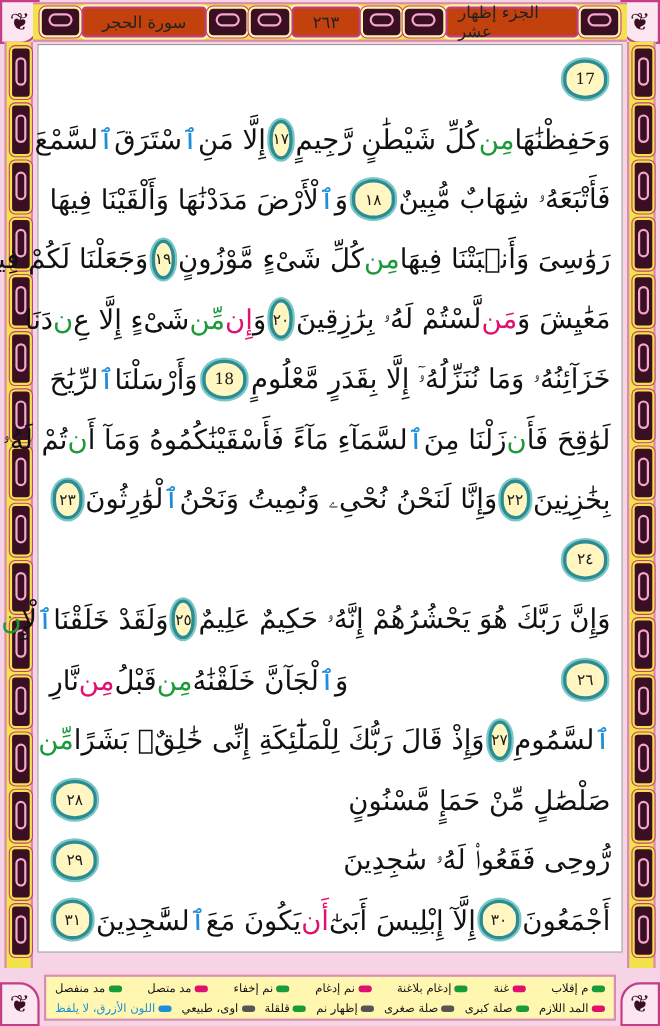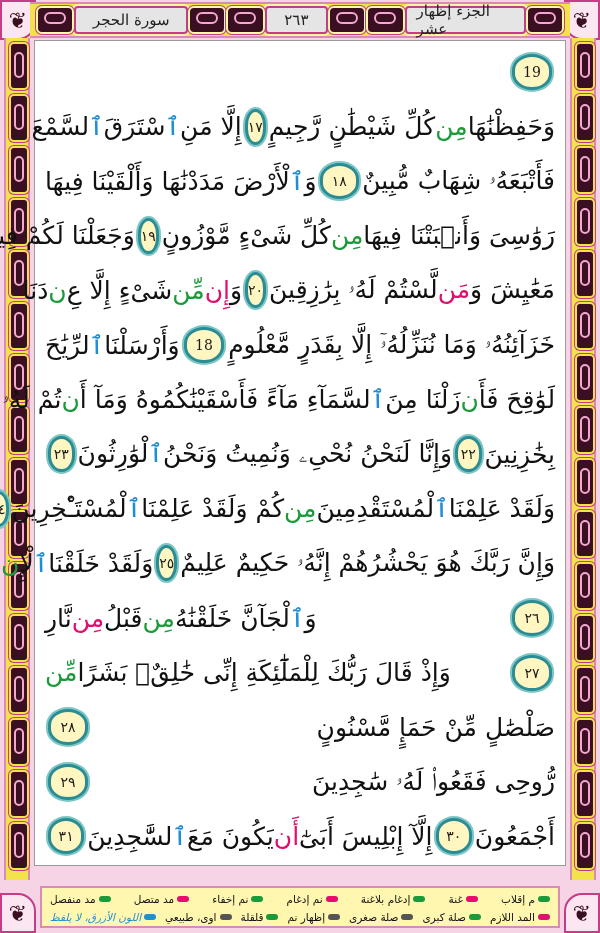--- a/index.html
+++ b/index.html
@@ -15,21 +15,21 @@
   .side-band.left { left:4px; }
   .side-band.right { right:4px; }
   .side-tile { position:absolute; left:3px; width:16px; height:44px; background:#3a0f22; border:2px solid #f2e34a;
     border-radius:5px; box-shadow:0 0 0 1px #c43d86; }
   .side-tile::after { content:""; position:absolute; left:3px; top:8px; width:10px; height:26px; border:2px solid #f4a8d0; border-radius:6px; box-sizing:border-box; }
 
   .top-band { position:absolute; left:30px; right:30px; top:2px; height:36px; background:#f2e34a;
     border-top:2px solid #d98bb5; border-bottom:2px solid #d98bb5; box-sizing:border-box; display:flex; align-items:center; justify-content:space-between; padding:0 6px; }
   .top-tile { width:38px; height:24px; background:#3a0f22; border:2px solid #fff7a8; border-radius:6px; position:relative; box-shadow:0 0 0 1px #c43d86; }
   .top-tile::after { content:""; position:absolute; left:6px; top:4px; width:22px; height:12px; border:2px solid #f4a8d0; border-radius:8px; box-sizing:border-box; }
-  .cartouche { height:24px; background:#e5e5e5; border:2px solid #c43d86; border-radius:4px; display:flex; align-items:center; justify-content:center;
+  .cartouche { height:24px; background:#c2410c; border:2px solid #c43d86; border-radius:4px; display:flex; align-items:center; justify-content:center;
     font-family:"DejaVu Serif", serif; color:#222; font-size:15px; padding:0 10px; box-shadow:0 0 0 2px #fff7a8; }
   .cartouche.surah { width:100px; }
   .cartouche.juz { width:108px; }
   .cartouche.page { width:44px; font-size:15px; }
 
   .corner { position:absolute; width:36px; height:40px; background:#fbe6f1; border:2px solid #c43d86; box-sizing:border-box; display:flex; align-items:center; justify-content:center; color:#3a0f22; font-size:22px; }
   .corner.tl { left:0; top:0; border-radius:0 0 18px 0; }
   .corner.tr { right:0; top:0; border-radius:0 0 0 18px; }
   .corner.bl { left:0; bottom:0; border-radius:0 18px 0 0; }
   .corner.br { right:0; bottom:0; border-radius:18px 0 0 0; }
@@ -107,21 +107,21 @@
     <div class="side-tile" style="top: 524px;"></div>
     <div class="side-tile" style="top: 576px;"></div>
     <div class="side-tile" style="top: 628px;"></div>
     <div class="side-tile" style="top: 680px;"></div>
     <div class="side-tile" style="top: 732px;"></div>
     <div class="side-tile" style="top: 784px;"></div>
   </div>
 
 <div class="panel" id="panel">
     <div class="line" style="top: 4px;">
-      <span class="ayah">19</span>
+      <span class="ayah">17</span>
     </div>
     <div class="line" style="top: 58.6px;">
       <span><span class="seg">وَحَفِظْنَٰهَا </span><span class="seg c-green">مِن</span><span class="seg"> كُلِّ شَيْطَٰنٍ رَّجِيمٍ</span></span>
       <span class="ayah">١٧</span>
       <span><span class="seg">إِلَّا مَنِ </span><span class="seg c-blue">ٱ</span><span class="seg">سْتَرَقَ </span><span class="seg c-blue">ٱ</span><span class="seg">لسَّمْعَ</span></span>
     </div>
     <div class="line" style="top: 113.2px;">
       <span><span class="seg">فَأَتْبَعَهُۥ شِهَابٌ مُّبِينٌ</span></span>
       <span class="ayah">١٨</span>
       <span><span class="seg">وَ</span><span class="seg c-blue">ٱ</span><span class="seg">لْأَرْضَ مَدَدْنَٰهَا وَأَلْقَيْنَا فِيهَا</span></span>
@@ -144,33 +144,33 @@
     <div class="line" style="top: 331.6px;">
       <span><span class="seg">لَوَٰقِحَ فَأَ</span><span class="seg c-green">ن</span><span class="seg">زَلْنَا مِنَ </span><span class="seg c-blue">ٱ</span><span class="seg">لسَّمَآءِ مَآءً فَأَسْقَيْنَٰكُمُوهُ وَمَآ أَ</span><span class="seg c-green">ن</span><span class="seg">تُمْ لَهُۥ</span></span>
     </div>
     <div class="line" style="top: 386.2px;">
       <span><span class="seg">بِخَٰزِنِينَ</span></span>
       <span class="ayah">٢٢</span>
       <span><span class="seg">وَإِنَّا لَنَحْنُ نُحْىِۦ وَنُمِيتُ وَنَحْنُ </span><span class="seg c-blue">ٱ</span><span class="seg">لْوَٰرِثُونَ</span></span>
       <span class="ayah">٢٣</span>
     </div>
     <div class="line" style="top: 440.8px;">
-      <span><span class="seg">وَلَقَدْ عَلِمْنَا </span><span class="seg c-blue">ٱ</span><span class="seg">لْمُسْتَقْدِمِينَ </span><span class="seg c-green">مِن</span><span class="seg">كُمْ وَلَقَدْ عَلِمْنَا </span><span class="seg c-blue">ٱ</span><span class="seg">لْمُسْتَـْٔخِرِينَ</span></span>
       <span class="ayah">٢٤</span>
     </div>
     <div class="line" style="top: 495.4px;">
       <span><span class="seg">وَإِنَّ رَبَّكَ هُوَ يَحْشُرُهُمْ إِنَّهُۥ حَكِيمٌ عَلِيمٌ</span></span>
       <span class="ayah">٢٥</span>
       <span><span class="seg">وَلَقَدْ خَلَقْنَا </span><span class="seg c-blue">ٱ</span><span class="seg">لْإِ</span><span class="seg c-green">ن</span><span class="seg">سَٰنَ</span></span>
     </div>
     <div class="line" style="top: 550px;">
       <span class="ayah">٢٦</span>
       <span><span class="seg">وَ</span><span class="seg c-blue">ٱ</span><span class="seg">لْجَآنَّ خَلَقْنَٰهُ </span><span class="seg c-green">مِن</span><span class="seg"> قَبْلُ </span><span class="seg c-red">مِن</span><span class="seg"> نَّارِ</span></span>
     </div>
     <div class="line" style="top: 604.6px;">
+      <span><span class="seg c-blue">ٱ</span><span class="seg">لسَّمُومِ</span></span>
       <span class="ayah">٢٧</span>
       <span><span class="seg">وَإِذْ قَالَ رَبُّكَ لِلْمَلَٰٓئِكَةِ إِنِّى خَٰلِقٌۢ بَشَرًا </span><span class="seg c-green">مِّن</span></span>
     </div>
     <div class="line" style="top: 659.2px;">
       <span><span class="seg">صَلْصَٰلٍ مِّنْ حَمَإٍ مَّسْنُونٍ</span></span>
       <span class="ayah">٢٨</span>
     </div>
     <div class="line" style="top: 713.8px;">
       <span><span class="seg">رُّوحِى فَقَعُوا۟ لَهُۥ سَٰجِدِينَ</span></span>
       <span class="ayah">٢٩</span>
@@ -234,16 +234,16 @@
       <span class="lg-item">
         <span class="sw" style="background: rgb(27, 154, 58);"></span>
         <span>قلقلة</span>
       </span>
       <span class="lg-item">
         <span class="sw" style="background: rgb(85, 85, 85);"></span>
         <span>اوى، طبيعي</span>
       </span>
       <span class="lg-item">
         <span class="sw" style="background: rgb(30, 142, 216);"></span>
-        <span style="color: rgb(30, 142, 216); font-style: italic;">اللون الأزرق، لا يلفظ</span>
+        <span style="color: rgb(30, 142, 216);">اللون الأزرق، لا يلفظ</span>
       </span>
     </div>
 </div>
 
 </body></html>

